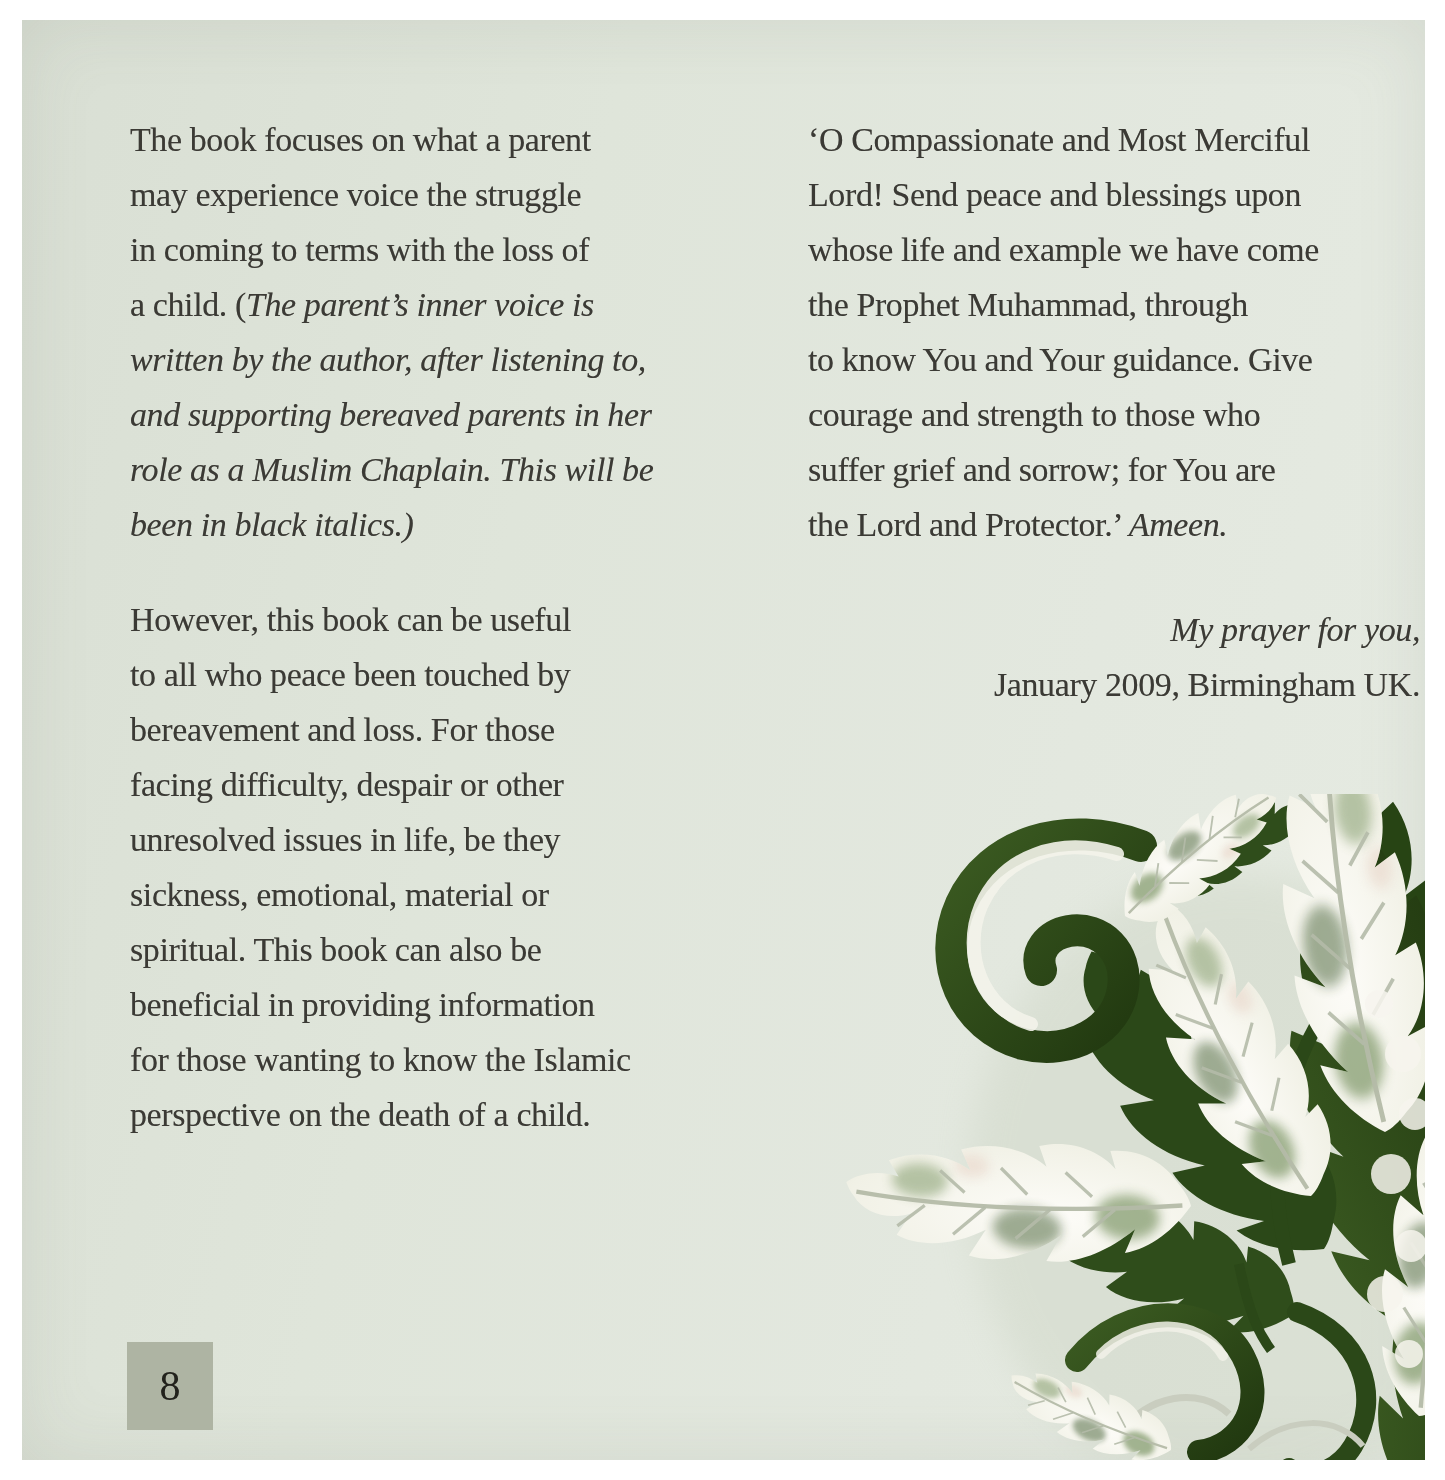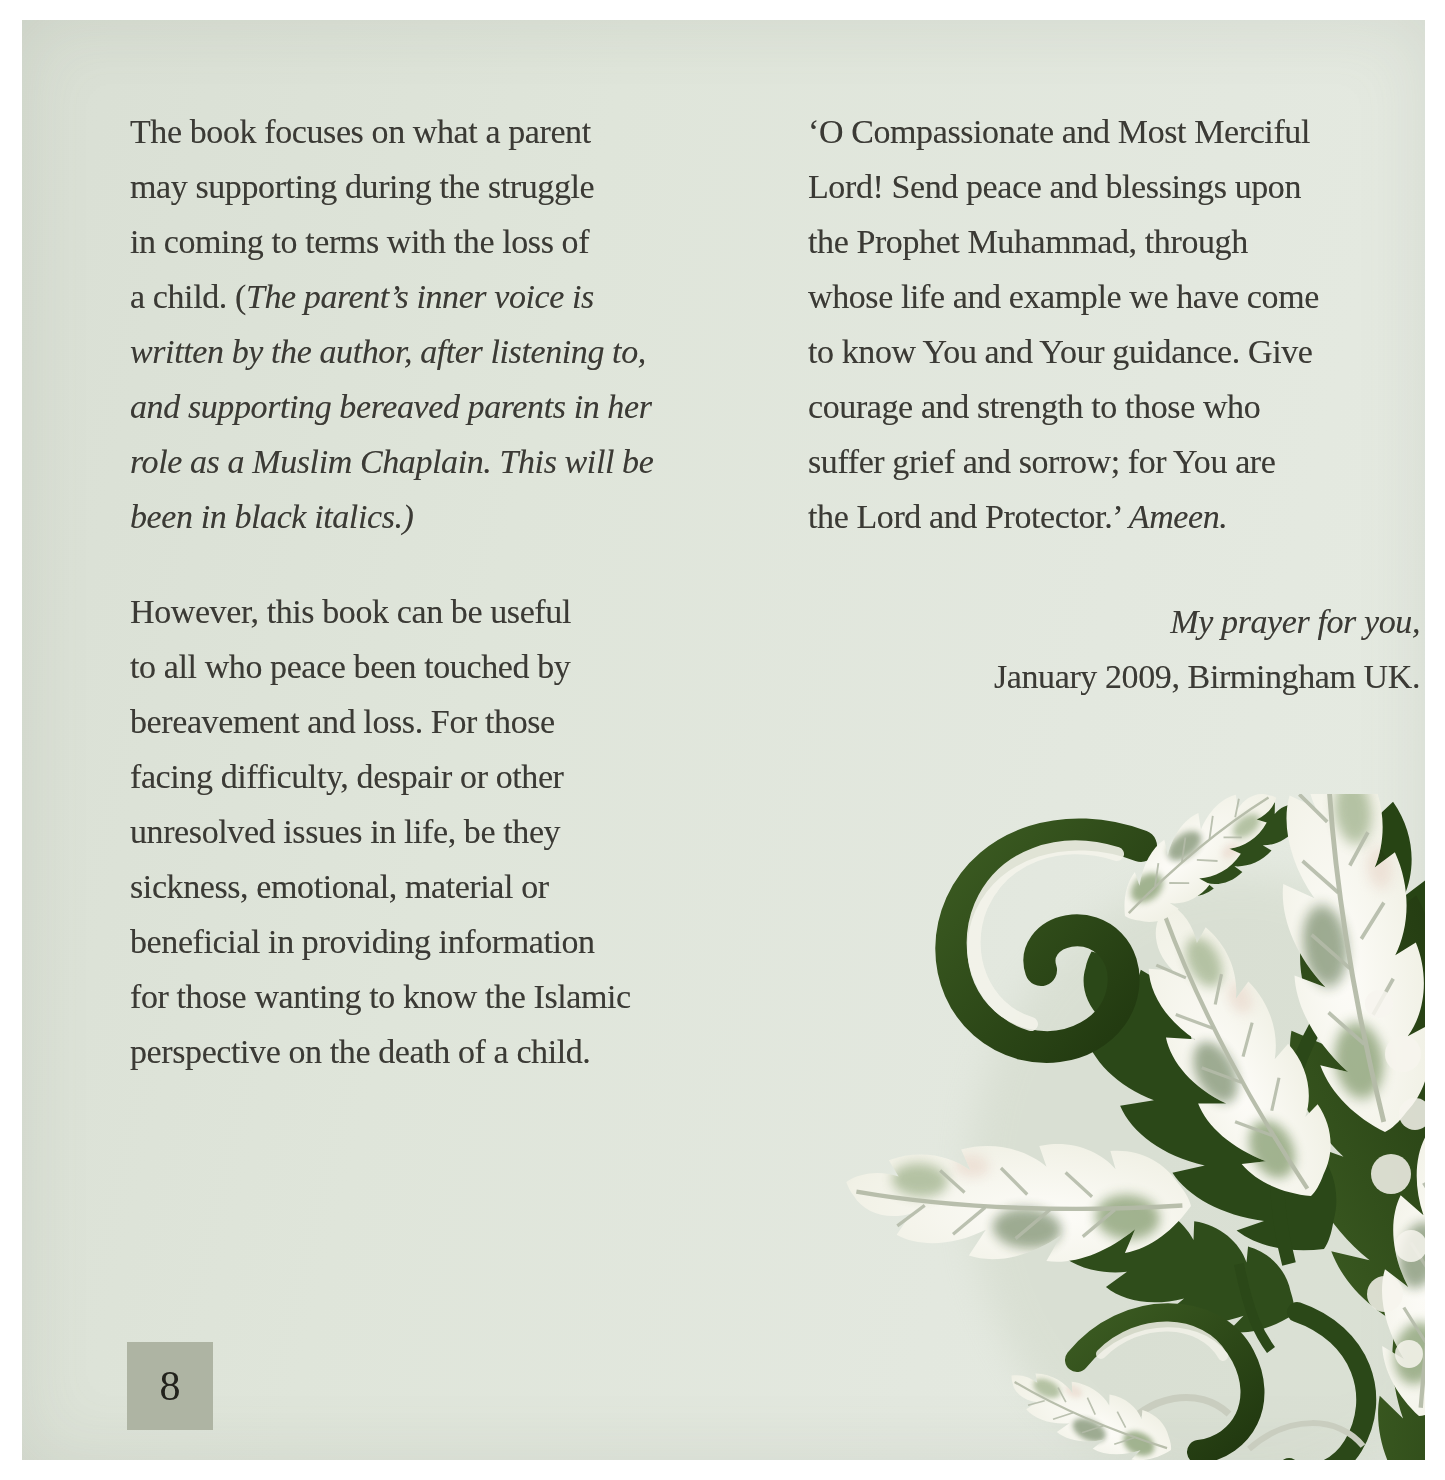--- a/index.html
+++ b/index.html
@@ -7,21 +7,21 @@
     width:1445px;height:1480px;position:relative;background:#ffffff;
     font-family:"Liberation Serif", serif;overflow:hidden;
   }
   .scan-page{
     position:absolute;left:22px;top:20px;width:1403px;height:1440px;
     background:linear-gradient(104deg,#d9dfd4 0%,#dfe5da 35%,#e3e8df 70%,#e6ebe2 100%);
     box-shadow:inset 0 0 70px rgba(110,120,105,0.14);
     overflow:hidden;
   }
   .col{
-    position:absolute;top:84px;
+    position:absolute;top:92px;
     font-size:34px;line-height:55px;letter-spacing:-0.4px;
     color:#3b3a35;text-shadow:0 0 0.6px rgba(60,60,52,0.4);
   }
   .col-left{left:108px;width:620px;}
   .col-right{left:786px;width:612px;}
   .tline{white-space:nowrap;}
   .it{font-style:italic;}
   .bd{font-weight:bold;}
   .rg{font-style:normal;font-weight:normal;}
   .para-gap{margin-top:40px;}
@@ -36,47 +36,48 @@
   .vein2{fill:none;stroke:#b4baa8;stroke-width:3;opacity:0.9;}
 </style>
 </head>
 <body>
 
 <div class="scan-page">
 
   <div class="col col-left">
     <div class="para">
         <div class="tline"><span class="rg">The book focuses on what a parent</span></div>
-        <div class="tline"><span class="rg">may supporting during the struggle</span></div>
+        <div class="tline"><span class="rg">may experience voice the struggle</span></div>
         <div class="tline"><span class="rg">in coming to terms with the loss of</span></div>
         <div class="tline"><span class="rg">a child. (</span><span class="it">The parent’s inner voice is</span></div>
         <div class="tline"><span class="it">written by the author, after listening to,</span></div>
         <div class="tline"><span class="it">and supporting bereaved parents in her</span></div>
         <div class="tline"><span class="it">role as a Muslim Chaplain. This will be</span></div>
         <div class="tline"><span class="it">been in black italics.)</span></div>
       </div>
     <div class="para para-gap">
         <div class="tline"><span class="rg">However, this book can be useful</span></div>
         <div class="tline"><span class="rg">to all who peace been touched by</span></div>
         <div class="tline"><span class="rg">bereavement and loss. For those</span></div>
         <div class="tline"><span class="rg">facing difficulty, despair or other</span></div>
         <div class="tline"><span class="rg">unresolved issues in life, be they</span></div>
         <div class="tline"><span class="rg">sickness, emotional, material or</span></div>
+        <div class="tline"><span class="rg">spiritual. This book can also be</span></div>
         <div class="tline"><span class="rg">beneficial in providing information</span></div>
         <div class="tline"><span class="rg">for those wanting to know the Islamic</span></div>
         <div class="tline"><span class="rg">perspective on the death of a child.</span></div>
       </div>
   </div>
 
   <div class="col col-right">
     <div class="para">
         <div class="tline"><span class="rg">‘O Compassionate and Most Merciful</span></div>
         <div class="tline"><span class="rg">Lord! Send peace and blessings upon</span></div>
+        <div class="tline"><span class="rg">whose life and example we have come</span></div>
         <div class="tline"><span class="rg">the Prophet Muhammad, through</span></div>
-        <div class="tline"><span class="rg">whose life and example we have come</span></div>
         <div class="tline"><span class="rg">to know You and Your guidance. Give</span></div>
         <div class="tline"><span class="rg">courage and strength to those who</span></div>
         <div class="tline"><span class="rg">suffer grief and sorrow; for You are</span></div>
         <div class="tline"><span class="rg">the Lord and Protector.’ </span><span class="it">Ameen.</span></div>
       </div>
     <div class="para sig-gap">
         <div class="tline"><span class="it">My prayer for you,</span></div>
         <div class="tline"><span class="rg">January 2009, Birmingham UK.</span></div>
       </div>
   </div>

